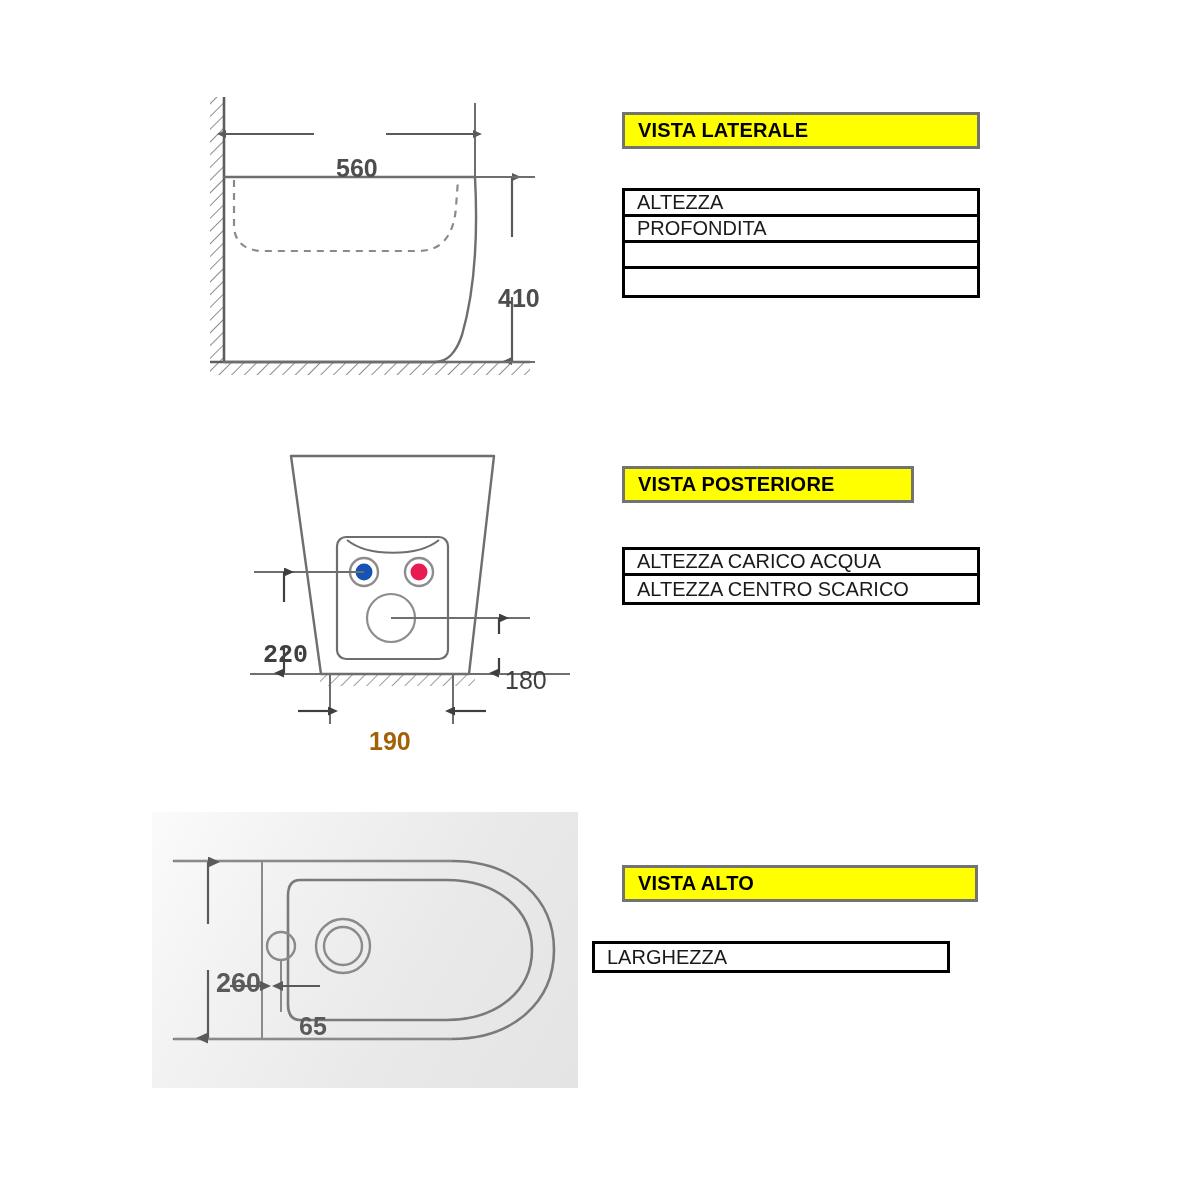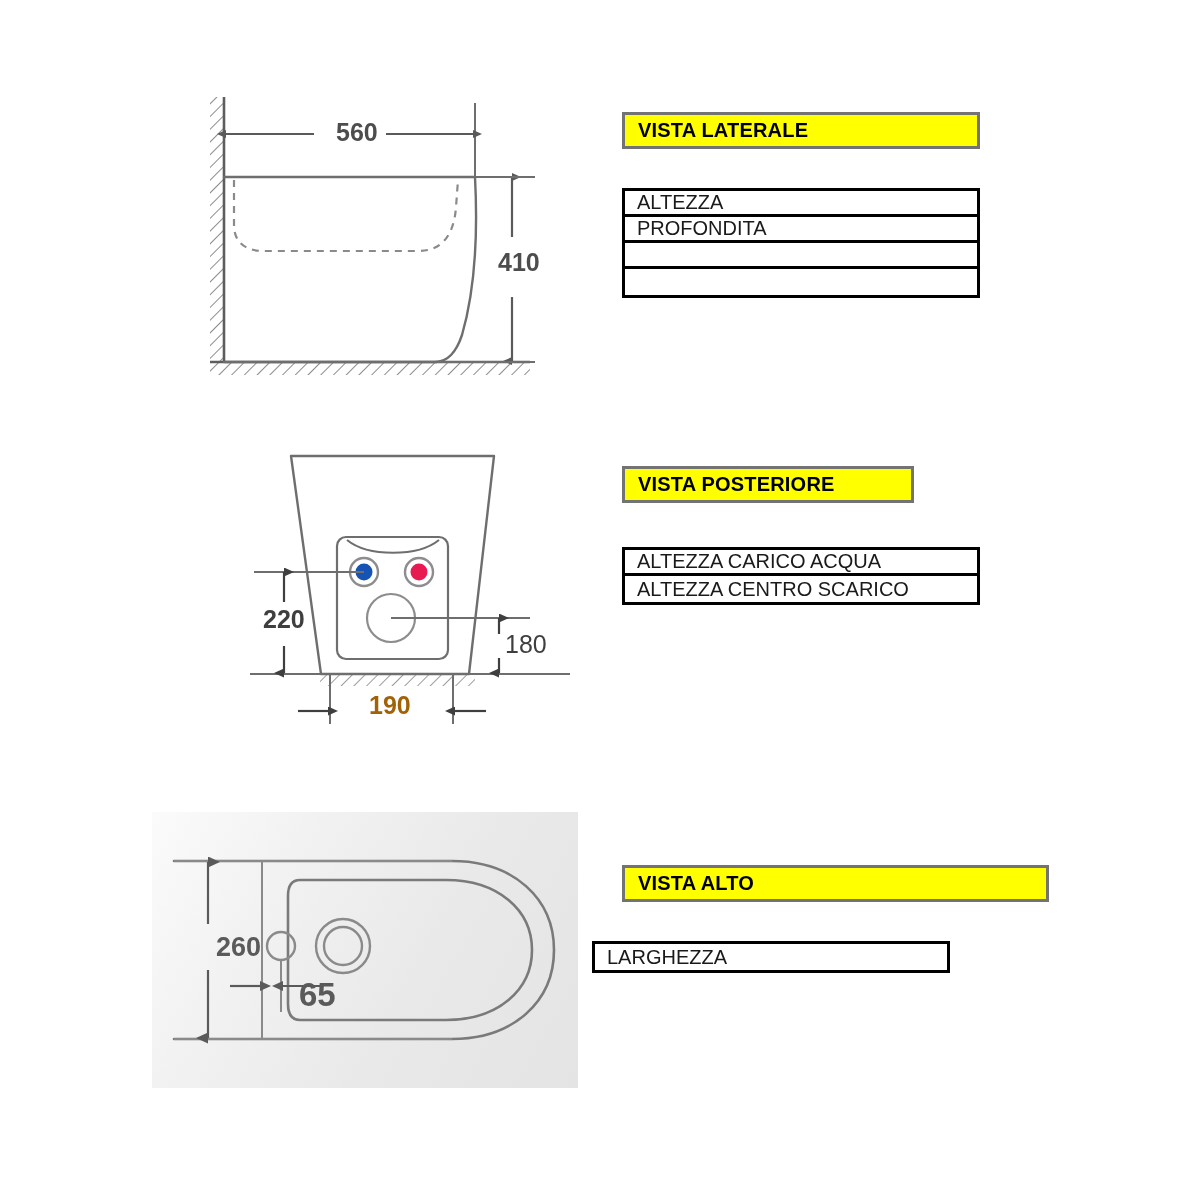--- a/index.html
+++ b/index.html
@@ -14,21 +14,21 @@
     position: relative;
     overflow: hidden;
   }
   .page {
     position: absolute;
     inset: 0;
     background: #ffffff;
   }
 
   
-  .abs { position: absolute; }
+  .abs { position: absolute; margin-top: 36px; }
 
   
   .drawing {
     position: absolute;
   }
   .drawing svg { display: block; }
 
   
   .info-block { position: absolute; }
 
@@ -227,21 +227,21 @@
 
       <g>
         <line x1="90" y1="244" x2="90" y2="294" stroke="#6e6e6e" stroke-width="2"></line>
         <line x1="213" y1="244" x2="213" y2="294" stroke="#6e6e6e" stroke-width="2"></line>
         <line x1="58" y1="281" x2="88" y2="281" stroke="#3f3f3f" stroke-width="2.2" marker-end="url(#arrR2)"></line>
         <line x1="215" y1="281" x2="246" y2="281" stroke="#3f3f3f" stroke-width="2.2" marker-start="url(#arrL2)"></line>
       </g>
     </svg>
   </div>
 
-  <div class="abs" style="left:263px; top:605px; font-size:25px; font-weight:bold; color:#3f3f3f; font-family:Liberation Sans, sans-serif;">220</div>
+  <div class="abs" style="left:263px; top:605px; font-size:25px; font-weight:bold; color:#3f3f3f; font-family:Liberation Mono, monospace;">220</div>
 
   <div class="abs" style="left:505px; top:630px; font-size:25px; font-weight:normal; color:#3f3f3f; font-family:'Liberation Sans',sans-serif;">180</div>
 
   <div class="abs" style="left:369px; top:691px; font-size:25px; font-weight:bold; color:#a16207; font-family:'Liberation Sans',sans-serif;">190</div>
 
   <div class="info-block" style="left:622px; top:466px; width:292px;">
     <div class="view-title">VISTA POSTERIORE</div>
   </div>
 
   <div class="info-block" style="left:622px; top:547px; width:358px;">
@@ -306,23 +306,23 @@
           <line x1="129" y1="147" x2="129" y2="200" stroke="#8a8a8a" stroke-width="2"></line>
           <line x1="78" y1="174" x2="108" y2="174" stroke="#5a5a5a" stroke-width="2.2" marker-end="url(#arrR3)"></line>
           <line x1="131" y1="174" x2="168" y2="174" stroke="#5a5a5a" stroke-width="2.2" marker-start="url(#arrL3)"></line>
         </g>
       </g>
     </svg>
   </div>
 
   <div class="abs" style="left:216px; top:932px; font-size:27px; font-weight:bold; color:#5a5a5a; font-family:'Liberation Sans',sans-serif;">260</div>
 
-  <div class="abs" style="left:299px; top:976px; font-size:33px; font-weight:bold; color:#5a5a5a; font-family:'Liberation Sans',sans-serif;">65</div>
-
-  <div class="info-block" style="left:622px; top:865px; width:427px;">
+  <div class="abs" style="left:299px; top:976px; font-size:25px; font-weight:bold; color:#5a5a5a; font-family:'Liberation Sans',sans-serif;">65</div>
+
+  <div class="info-block" style="left:622px; top:865px; width:356px;">
     <div class="view-title">VISTA ALTO</div>
   </div>
 
   <div class="info-block" style="left:592px; top:941px; width:358px;">
     <div class="spec-table">
       <div class="spec-row">LARGHEZZA</div>
     </div>
   </div>
 
 </div>

